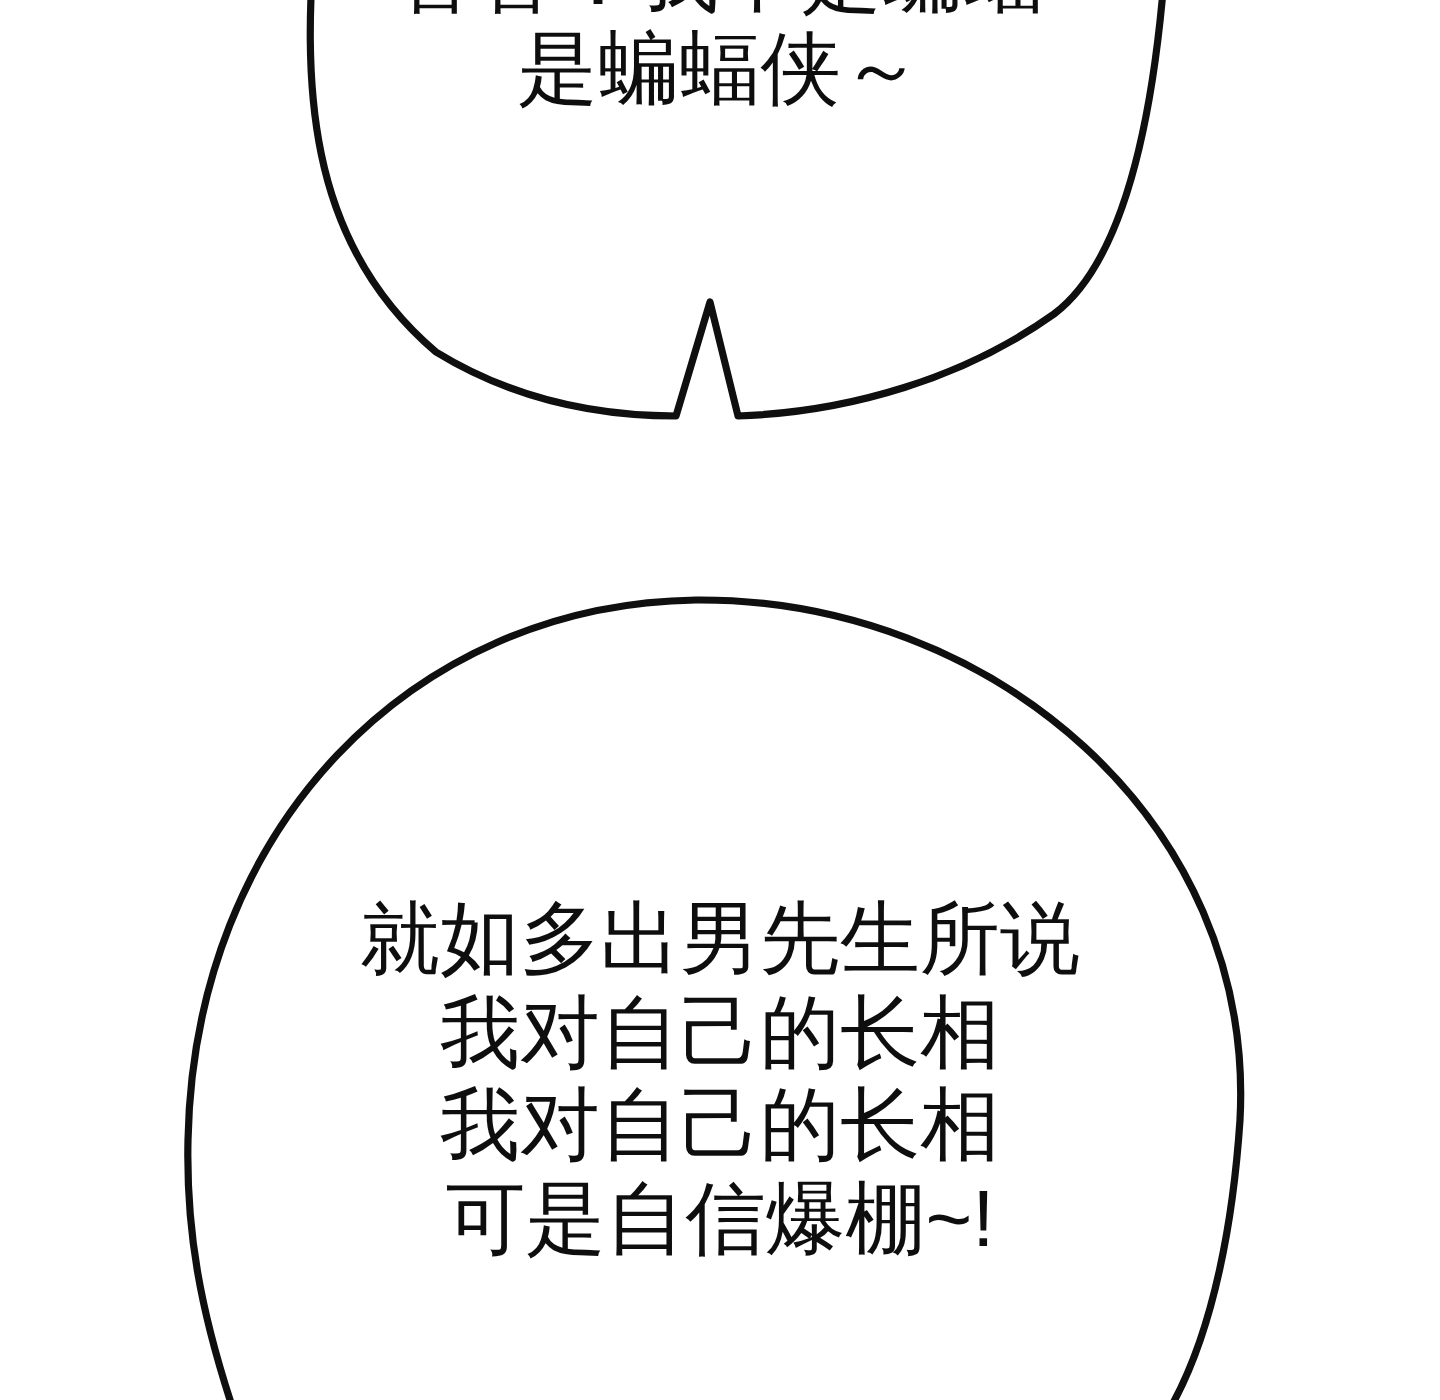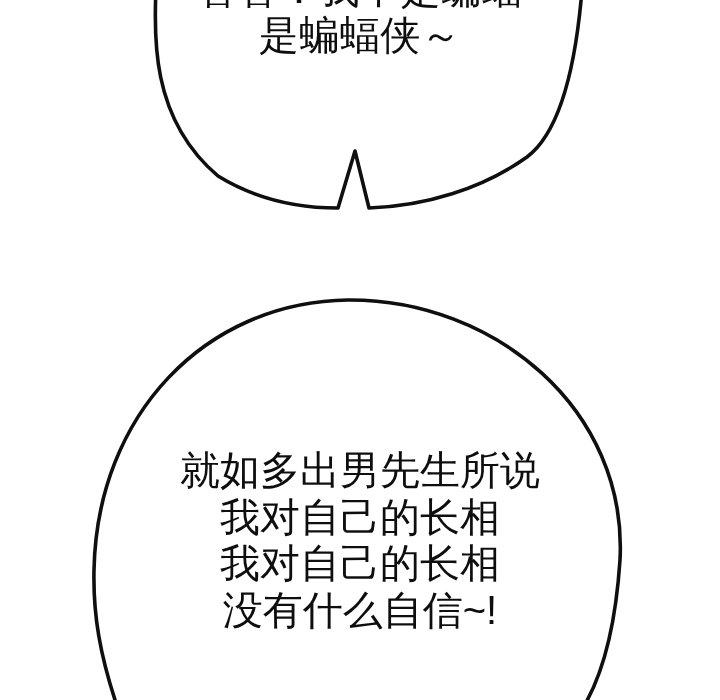--- a/index.html
+++ b/index.html
@@ -66,16 +66,16 @@
 
   <div class="bubble-text top-text">
     <span class="line">答答：我不是蝙蝠</span>
     <span class="line">是蝙蝠侠～</span>
   </div>
 
   <div class="bubble-text main-text">
     <span class="line">就如多出男先生所说</span>
     <span class="line">我对自己的长相</span>
     <span class="line">我对自己的长相</span>
-    <span class="line">没有什么自信~!</span>
+    <span class="line">可是自信爆棚~!</span>
   </div>
 
 </div>
 
 </body></html>

